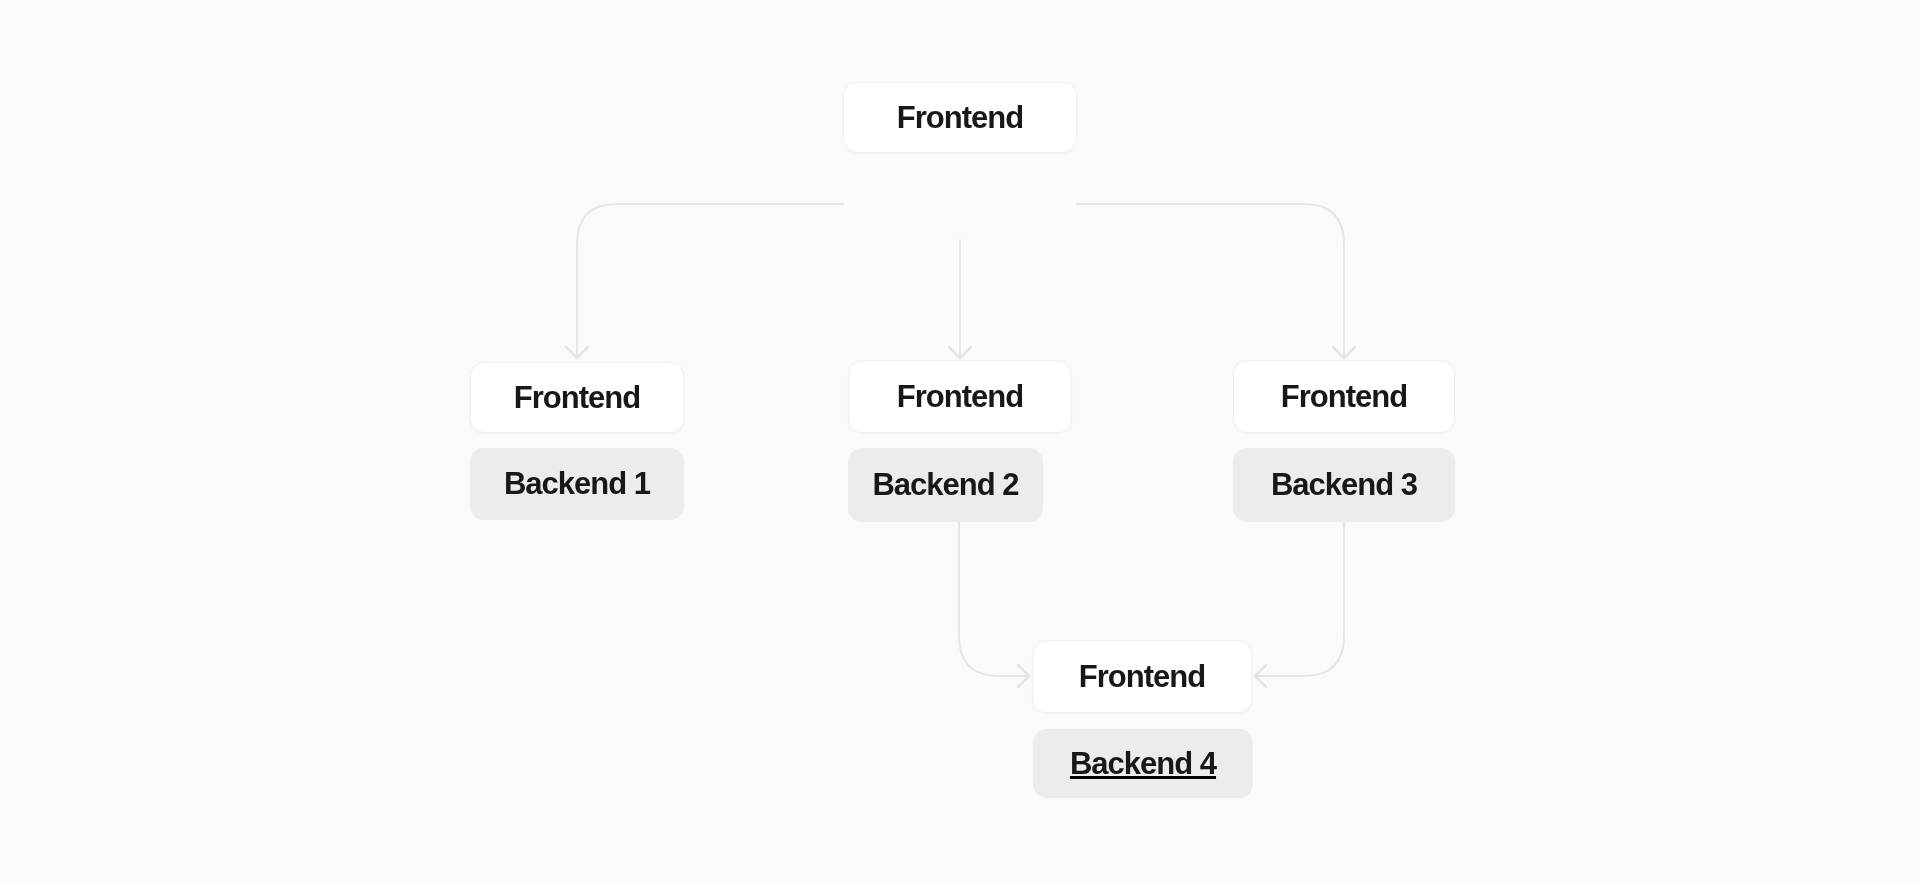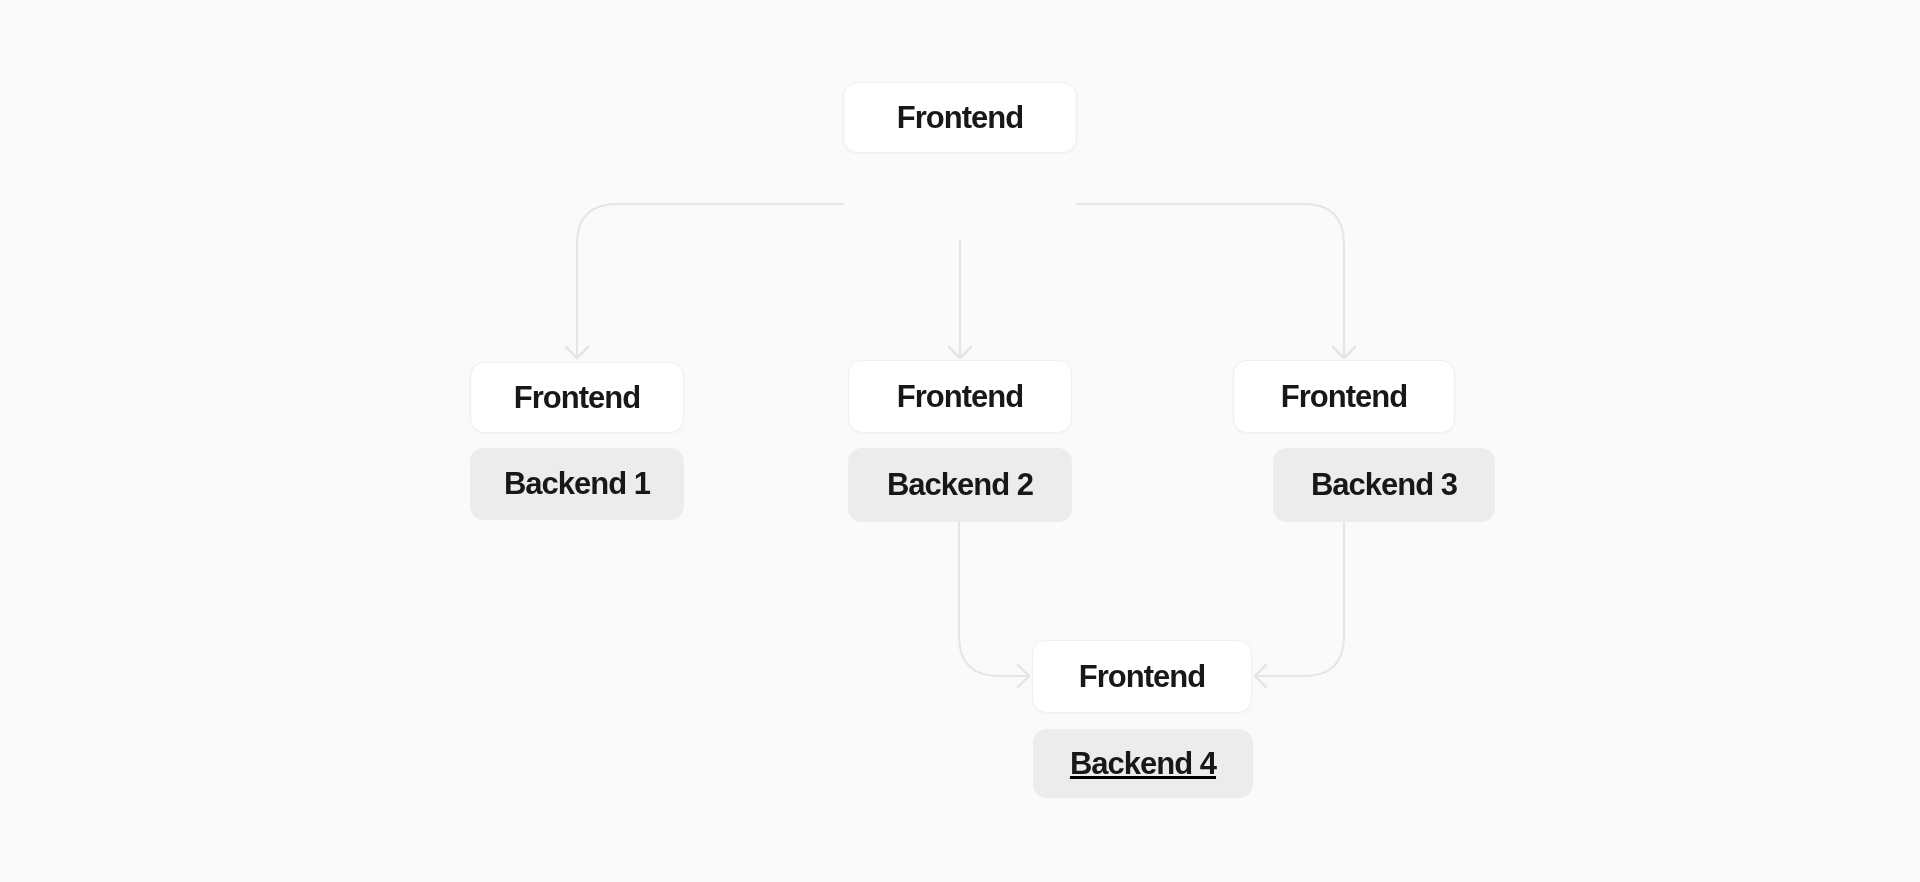--- a/index.html
+++ b/index.html
@@ -102,27 +102,27 @@
       </div>
       <div class="node light" style="left: 470px; top: 362px; width: 214px; height: 71px;">
         <span class="label">Frontend</span>
       </div>
       <div class="node muted" style="left: 470px; top: 448px; width: 214px; height: 72px;">
         <span class="label">Backend 1</span>
       </div>
       <div class="node light" style="left: 848px; top: 360px; width: 224px; height: 73px;">
         <span class="label">Frontend</span>
       </div>
-      <div class="node muted" style="left: 848px; top: 448px; width: 224px; height: 74px;">
+      <div class="node muted" style="left: 848px; top: 448px; width: 195px; height: 74px;">
         <span class="label">Backend 2</span>
       </div>
       <div class="node light" style="left: 1233px; top: 360px; width: 222px; height: 73px;">
         <span class="label">Frontend</span>
       </div>
-      <div class="node muted" style="left: 1233px; top: 448px; width: 222px; height: 74px; margin-left: 40px;">
+      <div class="node muted" style="left: 1233px; top: 448px; width: 222px; height: 74px;">
         <span class="label">Backend 3</span>
       </div>
       <div class="node light" style="left: 1032px; top: 640px; width: 220px; height: 73px;">
         <span class="label">Frontend</span>
       </div>
       <div class="node muted" style="left: 1033px; top: 729px; width: 220px; height: 69px; text-decoration: underline;">
         <span class="label">Backend 4</span>
       </div>
     </div>
 </div>

